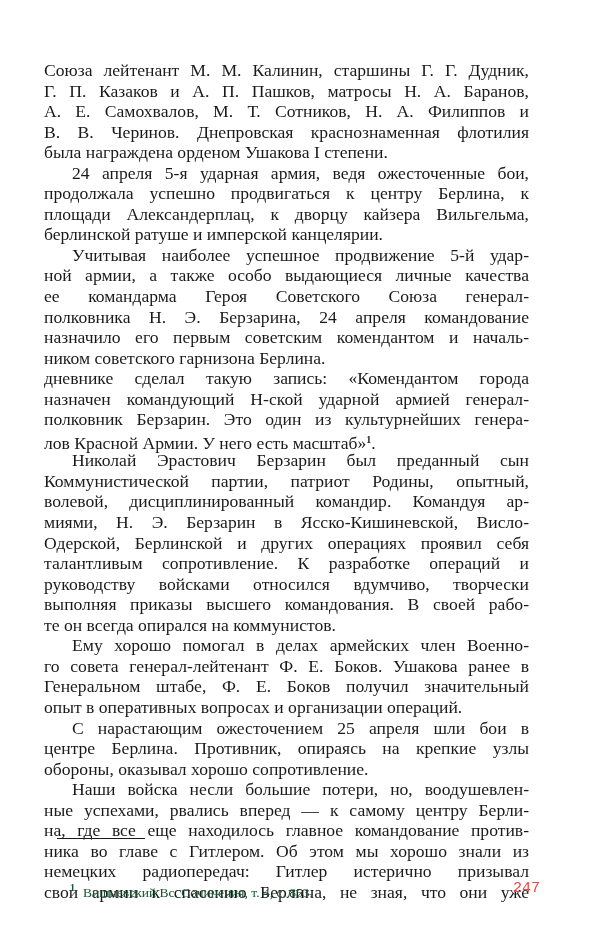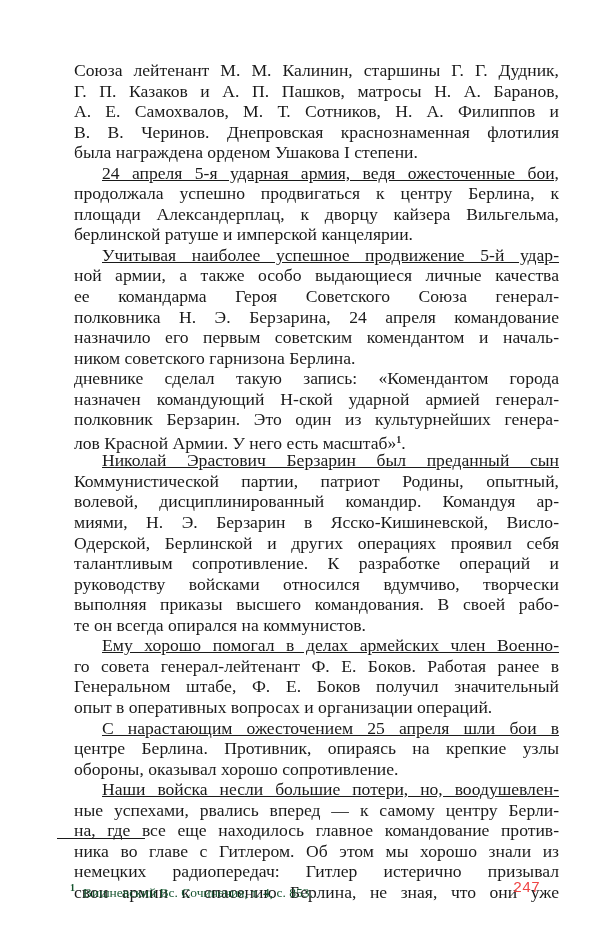--- a/index.html
+++ b/index.html
@@ -1,27 +1,27 @@
 <!DOCTYPE html>
 <html><head>
 <meta charset="utf-8">
 <style>
   html, body { margin: 0; padding: 0; background: #ffffff; }
   body { width: 600px; height: 946px; position: relative; overflow: hidden; }
   .page {
-    position: absolute; left: 74px; top: 60px; width: 485px;
+    position: absolute; left: 44px; top: 60px; width: 485px;
     font-family: "Liberation Serif", "DejaVu Serif", serif;
     font-size: 17.6px; line-height: 20.55px; color: #1a1a1a;
   }
   .line {
     display: block; white-space: nowrap; text-align: justify;
     text-align-last: justify; height: 20.55px; overflow: visible;
   }
   .line.last { text-align-last: left; }
-  .line.indent { padding-left: 28px; text-decoration: underline; }
+  .line.indent { padding-left: 28px; }
   .footnote-rule {
     position: absolute; left: 57px; top: 838px; width: 88px; height: 1px;
     background: #1a1a1a;
   }
   .footnote {
     position: absolute; left: 70px; top: 882px;
     font-family: Liberation Serif, serif;
     font-size: 13.5px; color: #14532d; white-space: nowrap;
   }
   .footnote sup, .line sup { font-size: 10px; vertical-align: 6px; font-weight: bold; }
@@ -58,21 +58,21 @@
   <span class="line indent">Николай Эрастович Берзарин был преданный сын</span>
   <span class="line">Коммунистической партии, патриот Родины, опытный,</span>
   <span class="line">волевой, дисциплинированный командир. Командуя ар-</span>
   <span class="line">миями, Н. Э. Берзарин в Ясско-Кишиневской, Висло-</span>
   <span class="line">Одерской, Берлинской и других операциях проявил себя</span>
   <span class="line">талантливым сопротивление. К разработке операций и</span>
   <span class="line">руководству войсками относился вдумчиво, творчески</span>
   <span class="line">выполняя приказы высшего командования. В своей рабо-</span>
   <span class="line last">те он всегда опирался на коммунистов.</span>
   <span class="line indent">Ему хорошо помогал в делах армейских член Военно-</span>
-  <span class="line">го совета генерал-лейтенант Ф. Е. Боков. Работая ранее в</span>
+  <span class="line">го совета генерал-лейтенант Ф. Е. Боков. Ушакова ранее в</span>
   <span class="line">Генеральном штабе, Ф. Е. Боков получил значительный</span>
   <span class="line last">опыт в оперативных вопросах и организации операций.</span>
   <span class="line indent">С нарастающим ожесточением 25 апреля шли бои в</span>
   <span class="line">центре Берлина. Противник, опираясь на крепкие узлы</span>
   <span class="line last">обороны, оказывал хорошо сопротивление.</span>
   <span class="line indent">Наши войска несли большие потери, но, воодушевлен-</span>
   <span class="line">ные успехами, рвались вперед — к самому центру Берли-</span>
   <span class="line">на, где все еще находилось главное командование против-</span>
   <span class="line">ника во главе с Гитлером. Об этом мы хорошо знали из</span>
   <span class="line">немецких радиопередач: Гитлер истерично призывал</span>

